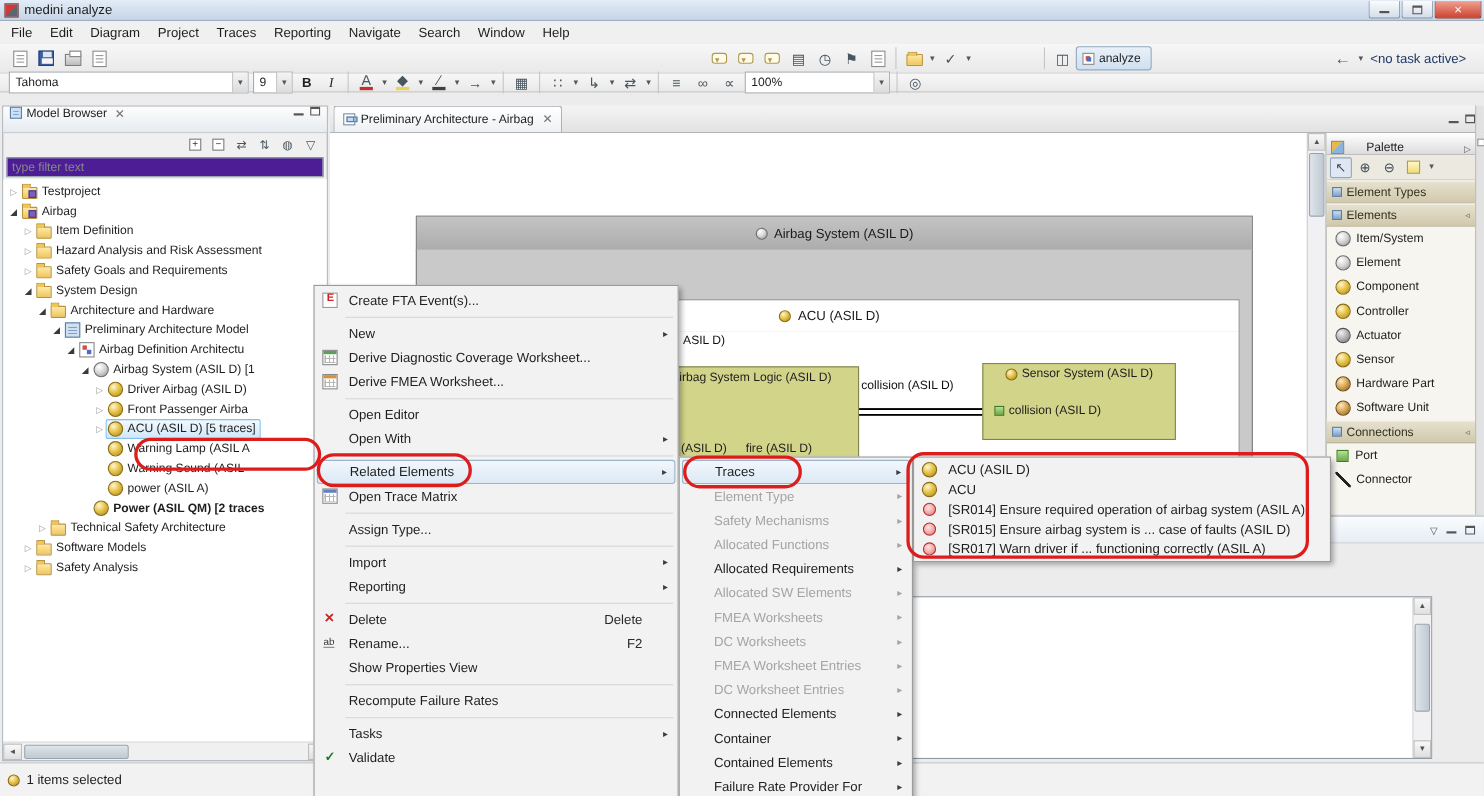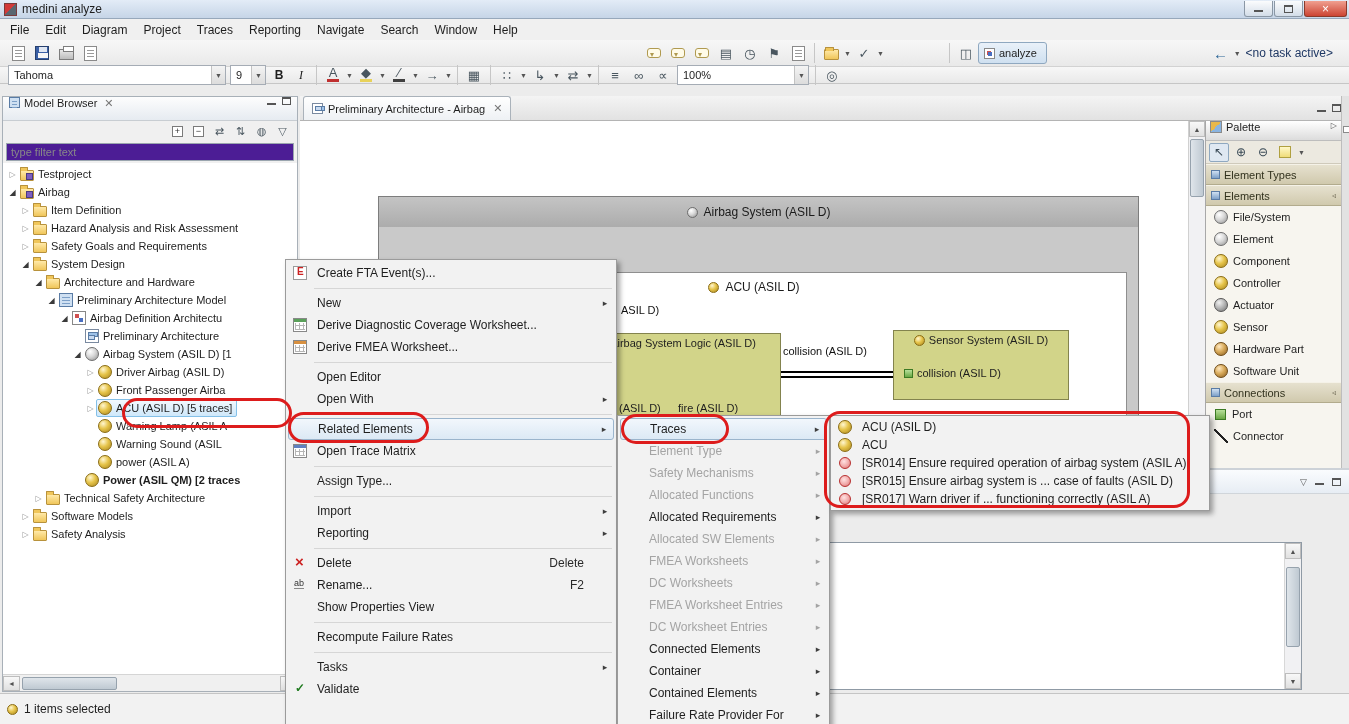--- a/index.html
+++ b/index.html
@@ -108,21 +108,21 @@
 .bus{position:absolute;background:linear-gradient(#000 0 2px,#fff 2px 5px,#000 5px 7px)}
 .node-item{position:absolute;display:flex;align-items:center;gap:4px;font-size:11px;white-space:nowrap}
 .mini-port{width:9px;height:9px;background:linear-gradient(#b8e09a,#6aa844);border:1px solid #3c7a24;flex:none}
 
 .vsb{position:absolute;left:888px;top:25px;width:17px;height:347px;background:#f1f1f3;border-left:1px solid #d0d0d0}
 .vsb .sb-btn{height:16px;display:flex;align-items:center;justify-content:center;font-size:7px;color:#505050;background:linear-gradient(#f8f8f8,#e0e0e0);border:1px solid #bdbdbd}
 .vsb .sb-down{position:absolute;bottom:0;left:0;right:0}
 .vthumb{position:absolute;left:1px;width:14px;background:linear-gradient(90deg,#dfe5ea,#bfc9d2);border:1px solid #96a2ad;border-radius:2px}
 
 .palette{position:absolute;left:905px;top:25px;width:136px;height:347px;background:#f7f5ef;border-left:1px solid #a8a8a8;display:flex;flex-direction:column}
-.pal-header{height:20px;background:linear-gradient(#ffffff,#dcdcdc);border-bottom:1px solid #bdbdbd;display:flex;align-items:flex-start;gap:4px;padding:0 4px;font-size:11px}
+.pal-header{height:20px;background:linear-gradient(#ffffff,#dcdcdc);border-bottom:1px solid #bdbdbd;display:flex;align-items:flex-end;gap:20px;padding:0 4px;font-size:11px}
 .pal-hicon{width:12px;height:12px;background:linear-gradient(135deg,#e8b84a 50%,#8ab4e0 50%);border:1px solid #8a8a8a;flex:none}
 .pal-collapse{margin-left:auto;font-size:8px;color:#555}
 .pal-tools{height:23px;background:#ece9e0;border-bottom:1px solid #cfcabb;display:flex;align-items:center;padding:0 3px;gap:2px}
 .pal-tool{width:20px;height:19px;display:inline-flex;align-items:center;justify-content:center;font-size:12px;color:#3a4a56}
 .pal-tool.active{background:#dfe8f2;border:1px solid #8fa8c0;border-radius:2px}
 .pal-note{width:12px;height:12px;background:linear-gradient(#fff8c8,#f0dc78);border:1px solid #b0a040}
 .pal-section{height:21px;background:linear-gradient(#e6e1cf,#d0c9ad);border-top:1px solid #f5f2e8;border-bottom:1px solid #b2ab8d;display:flex;align-items:center;gap:4px;padding:0 5px;font-size:11px;color:#32321e}
 .pal-sec-icon{width:9px;height:9px;background:linear-gradient(#cfe0f2,#7da0c8);border:1px solid #5a7ca5;flex:none}
 .pal-sec-arrow{margin-left:auto;font-size:8px;color:#6a6450}
 .pal-item{height:22px;display:flex;align-items:center;gap:5px;padding:0 4px 0 8px;font-size:11px}
@@ -387,27 +387,20 @@
         </span>
       </div>
       <div class="tree-row" style="padding-left: 56px;">
         <span class="tree-arrow exp">◢</span>
         <span class="tree-body">
           <span class="tico tico-arch"></span>
           <span class="tree-label">Airbag Definition Architectu</span>
         </span>
       </div>
       <div class="tree-row" style="padding-left: 69px;">
-        <span class="tree-arrow"></span>
-        <span class="tree-body">
-          <span class="tico tico-diagram"></span>
-          <span class="tree-label">Preliminary Architecture</span>
-        </span>
-      </div>
-      <div class="tree-row" style="padding-left: 69px;">
         <span class="tree-arrow exp">◢</span>
         <span class="tree-body">
           <span class="tico tico-ball-gray"></span>
           <span class="tree-label">Airbag System (ASIL D) [1</span>
         </span>
       </div>
       <div class="tree-row" style="padding-left: 82px;">
         <span class="tree-arrow">▷</span>
         <span class="tree-body">
           <span class="tico tico-ball-gold"></span>
@@ -559,21 +552,21 @@
           <span class="pal-sec-icon"></span>
           <span class="pal-sec-label">Element Types</span>
         </div>
         <div class="pal-section">
           <span class="pal-sec-icon"></span>
           <span class="pal-sec-label">Elements</span>
           <span class="pal-sec-arrow">◃</span>
         </div>
         <div class="pal-item">
           <span class="tico tico-ball-gray"></span>
-          <span class="pal-label">File/System</span>
+          <span class="pal-label">Item/System</span>
         </div>
         <div class="pal-item">
           <span class="tico tico-ball-gray"></span>
           <span class="pal-label">Element</span>
         </div>
         <div class="pal-item">
           <span class="tico tico-ball-gold"></span>
           <span class="pal-label">Component</span>
         </div>
         <div class="pal-item">

